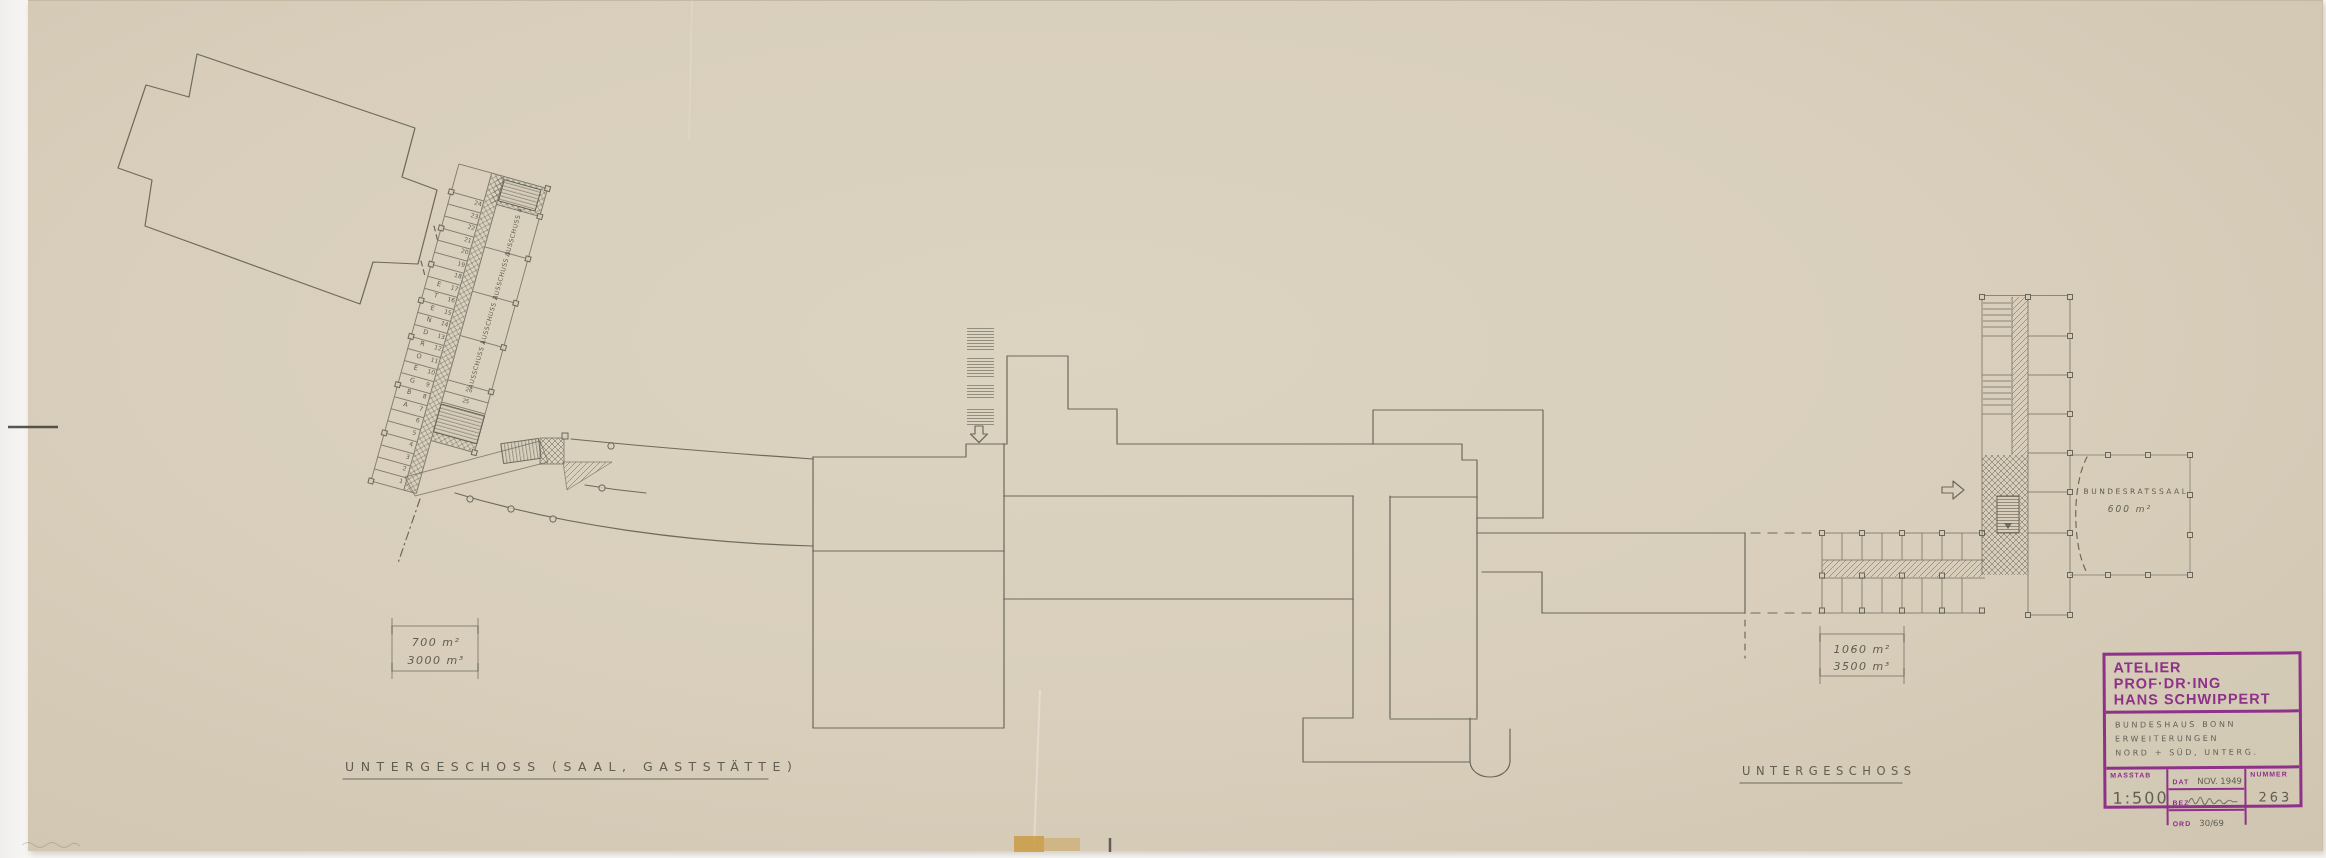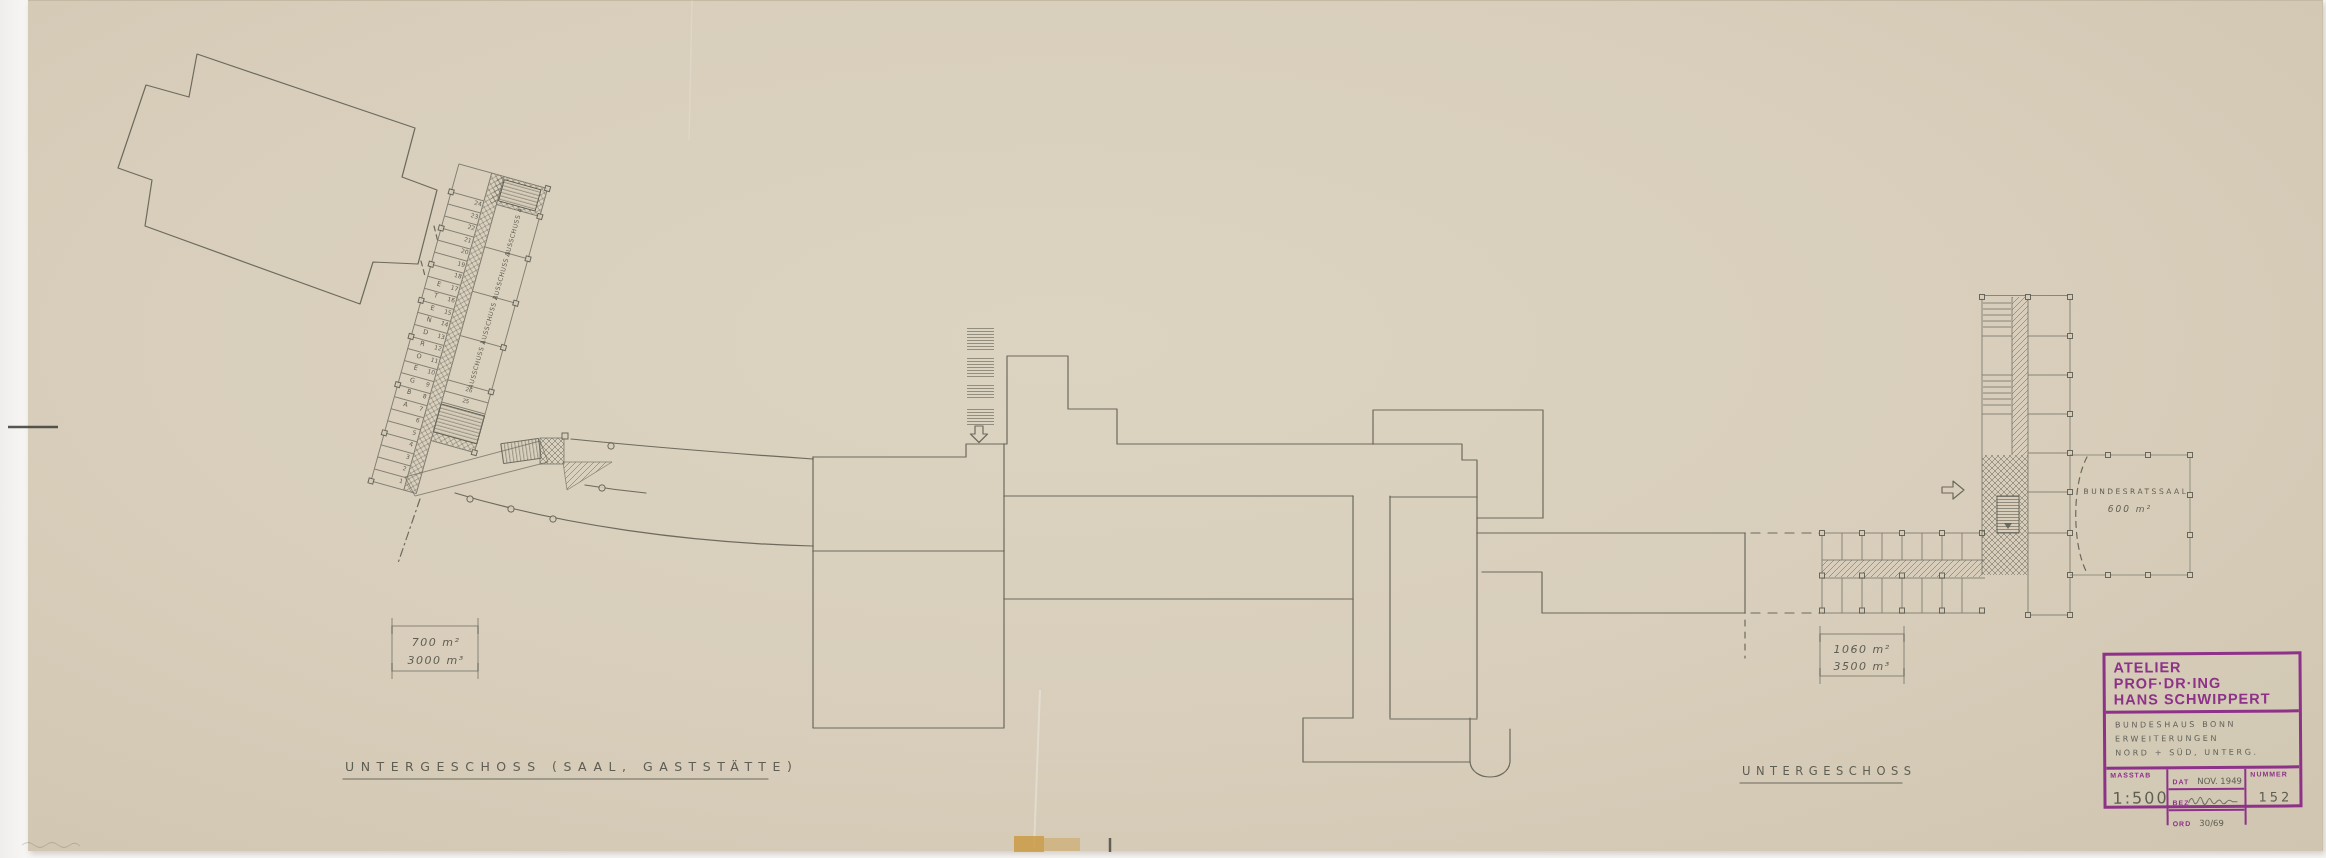--- a/index.html
+++ b/index.html
@@ -422,17 +422,17 @@
             </svg>
           </span>
         </div>
         <div class="row">
           <span class="stamp-label">ORD</span>
           <span class="pencil-val">30/69</span>
         </div>
       </div>
       <div class="col col3">
         <div class="stamp-label">NUMMER</div>
-        <div class="pencil-val">152</div>
+        <div class="pencil-val">263</div>
       </div>
     </div>
   </div>
 </div>
 
 </body></html>

